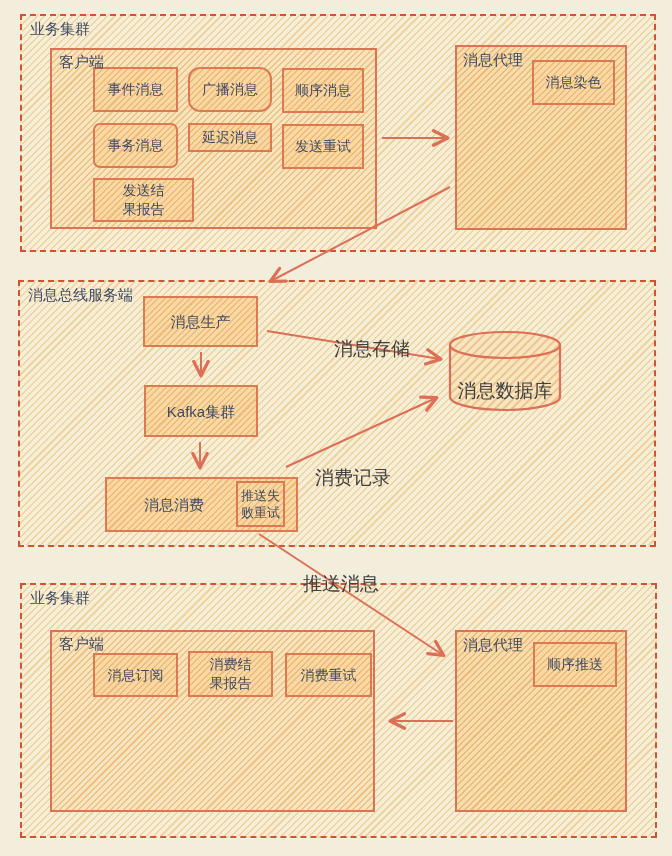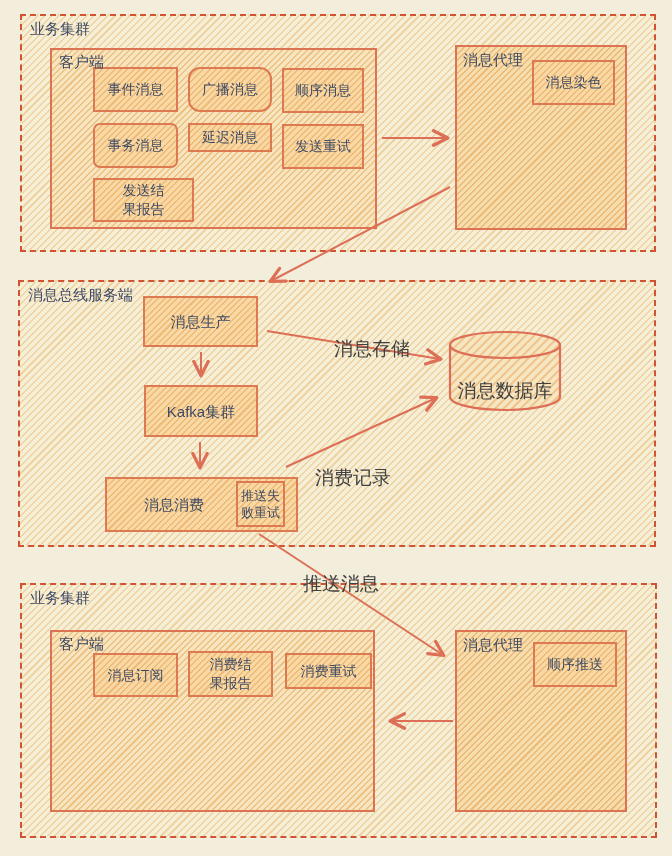--- a/index.html
+++ b/index.html
@@ -107,21 +107,21 @@
   <div class="title" style="left:30px;top:589px;">业务集群</div>
 
   <div class="edge-label" style="left:303px;top:571px;">推送消息</div>
 
   <div class="bigbox" style="left:50px;top:630px;width:325px;height:182px;"></div>
   <div class="title" style="left:59px;top:635px;">客户端</div>
 
   <div class="item" style="left:93px;top:653px;width:85px;height:44px;">消息订阅</div>
   <div class="item" style="left:188px;top:651px;width:85px;height:46px;">消费结
 果报告</div>
-  <div class="item" style="left:285px;top:653px;width:87px;height:36px;">消费重试</div>
+  <div class="item" style="left:285px;top:653px;width:87px;height:44px;">消费重试</div>
 
   <div class="bigbox broker" style="left:455px;top:630px;width:172px;height:182px;"></div>
   <div class="title" style="left:463px;top:636px;">消息代理</div>
   <div class="item" style="left:533px;top:642px;width:84px;height:45px;">顺序推送</div>
 
   <svg id="overlay" width="672" height="856" viewBox="0 0 672 856">
     <defs>
       <marker id="ah" viewBox="0 0 10 10" refX="8.5" refY="5" markerWidth="9" markerHeight="9" orient="auto">
         <path d="M1,1 L9,5 L1,9" fill="none" stroke="#dc6f55" stroke-width="1.8" stroke-linecap="round" stroke-linejoin="round"></path>
       </marker>

